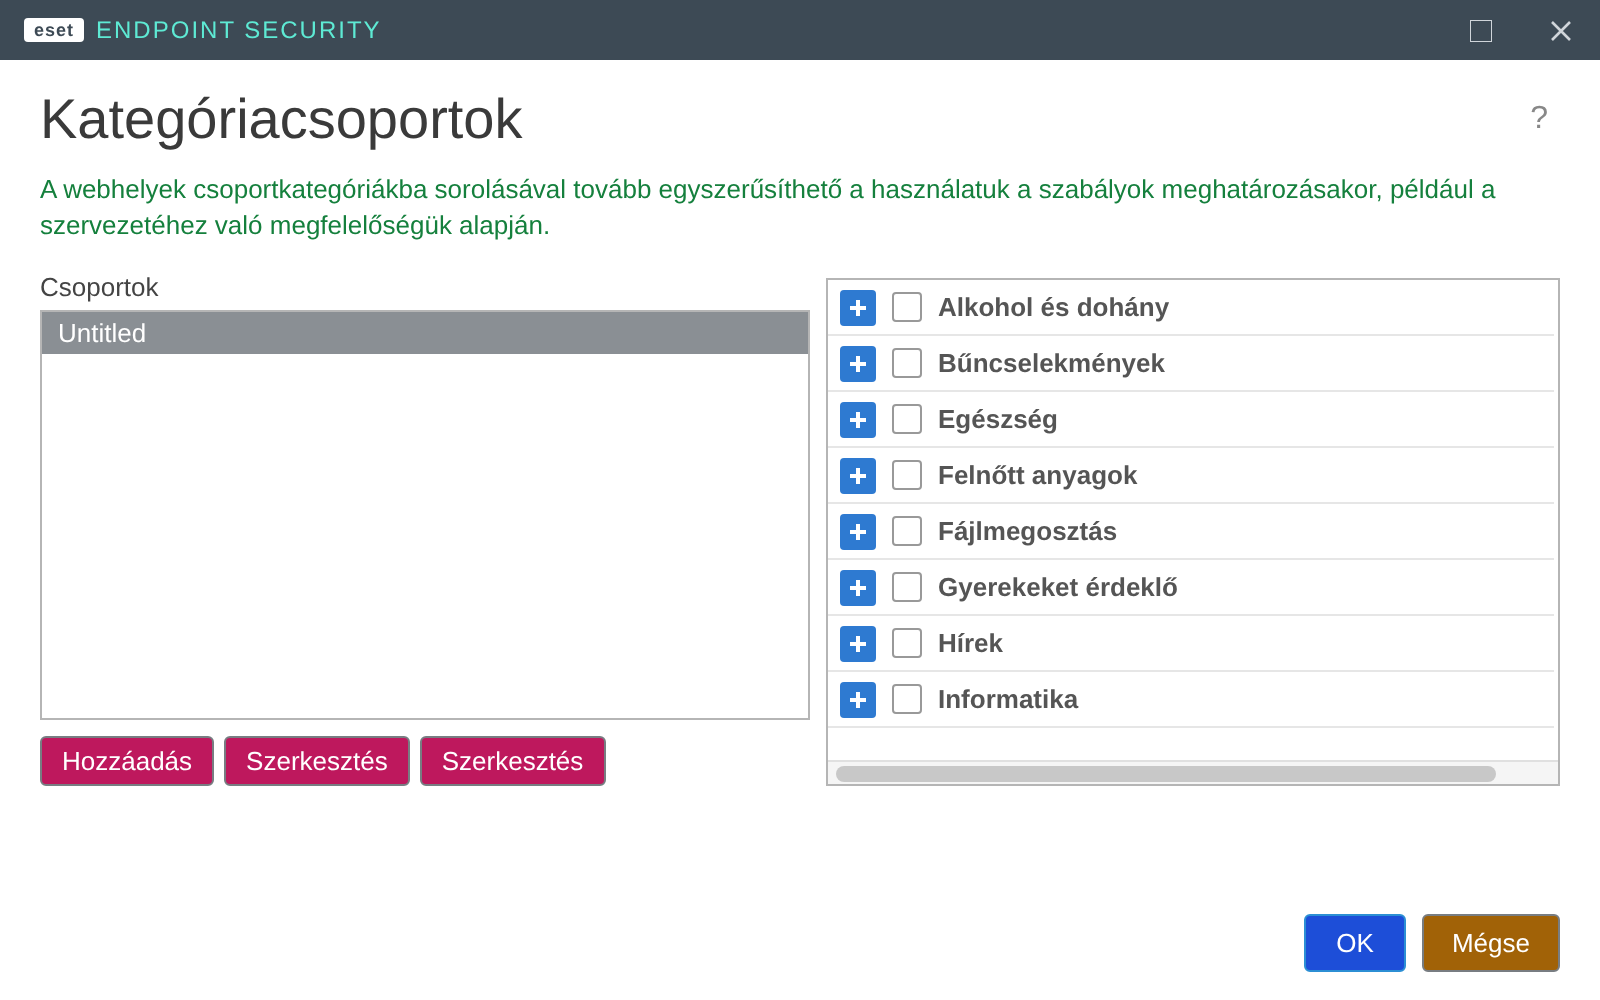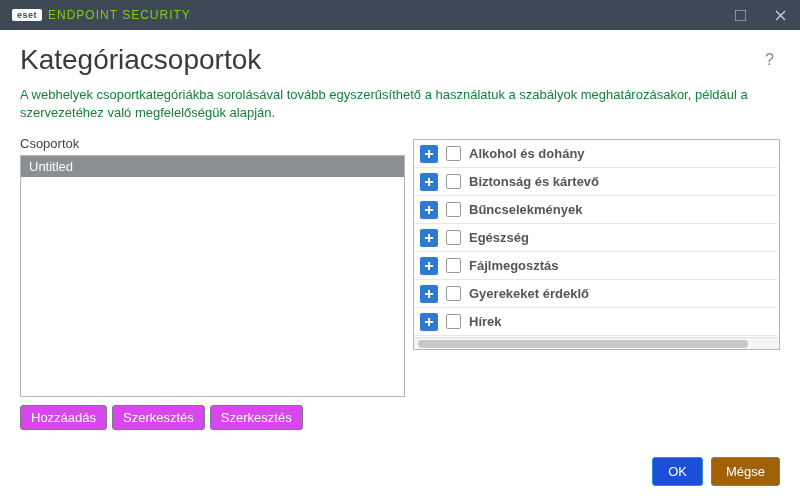--- a/index.html
+++ b/index.html
@@ -1,42 +1,42 @@
 <!DOCTYPE html>
 <html><head>
 <meta charset="utf-8">
 <style>
   * { box-sizing: border-box; margin: 0; padding: 0; }
   html, body { width: 800px; height: 500px; font-family: "Segoe UI", Arial, sans-serif; background: #fff; overflow: hidden; }
   
   .titlebar { height: 30px; background: #3d4a55; display: flex; align-items: center; justify-content: space-between; padding: 0 0 0 12px; }
   .titlebar-left { display: flex; align-items: center; gap: 6px; }
   .brand-badge { background: #fff; color: #3d4a55; font-size: 9px; font-weight: bold; padding: 1px 5px; border-radius: 2px; letter-spacing: 0.5px; }
-  .brand-text { color: #84cc16; font-size: 12px; letter-spacing: 1px; font-weight: 300; }
+  .brand-text { color: #5eead4; font-size: 12px; letter-spacing: 1px; font-weight: 300; }
   .titlebar-right { display: flex; }
   .win-btn { width: 40px; height: 30px; display: flex; align-items: center; justify-content: center; color: #d0d5da; cursor: pointer; }
   .win-btn svg { width: 11px; height: 11px; }
   
   .content { padding: 14px 20px 0 20px; position: relative; }
   .page-title-row { display: flex; justify-content: space-between; align-items: center; }
   .page-title { font-size: 28px; font-weight: 400; color: #3a3a3a; }
   .help-q { color: #888; font-size: 16px; cursor: pointer; padding: 2px 6px; }
   .description { font-size: 13px; color: #15803d; margin-top: 10px; line-height: 1.4; }
   
   .main-area { display: flex; gap: 8px; margin-top: 14px; padding: 0 20px; }
   .left-col { flex: 0 0 385px; display: flex; flex-direction: column; }
   .col-label { font-size: 13px; color: #444; margin-bottom: 4px; }
-  .groups-list { border: 1px solid #b5b5b5; height: 242px; background: #fff; overflow: auto; }
+  .groups-list { border: 1px solid #b5b5b5; height: 205px; background: #fff; overflow: auto; }
   .group-item { padding: 3px 8px; font-size: 13px; cursor: pointer; }
   .group-item.selected { background: #8a8f94; color: #fff; }
   .left-buttons { margin-top: 8px; display: flex; gap: 5px; }
-  .gray-btn { background: #d946ef; color: #fff; border: 1px solid #787d82; border-radius: 3px; font-size: 13px; padding: 4px 10px; cursor: pointer; }
+  .gray-btn { background: #be185d; color: #fff; border: 1px solid #787d82; border-radius: 3px; font-size: 13px; padding: 4px 10px; cursor: pointer; }
   
   .right-col { flex: 1; margin-top: 3px; }
-  .cat-box { border: 1px solid #b5b5b5; height: 211px; display: flex; flex-direction: column; position: relative; }
+  .cat-box { border: 1px solid #b5b5b5; height: 254px; display: flex; flex-direction: column; position: relative; }
   .cat-scroll { flex: 1; overflow-y: scroll; padding-right: 2px; }
   .cat-row { display: flex; align-items: center; border-bottom: 1px solid #e6e6e6; height: 28px; padding: 0 6px; gap: 8px; }
   .expander { width: 18px; height: 18px; background: #2e7ad1; display: flex; align-items: center; justify-content: center; border-radius: 2px; cursor: pointer; flex-shrink: 0; }
   .expander svg { width: 10px; height: 10px; }
   .cat-check { width: 15px; height: 15px; border: 1px solid #999; border-radius: 2px; background: #fff; cursor: pointer; flex-shrink: 0; }
   .cat-label { font-size: 13px; font-weight: 600; color: #555; }
   .hscroll { height: 12px; border-top: 1px solid #e0e0e0; background: #f5f5f5; position: relative; }
   .hscroll-thumb { position: absolute; left: 4px; top: 2px; width: 330px; height: 8px; background: #c8c8c8; border-radius: 4px; }
   
   .cat-scroll::-webkit-scrollbar { width: 12px; }
@@ -101,39 +101,39 @@
             <div class="cat-check"></div>
             <div class="cat-label">Alkohol és dohány</div>
           </div>
           <div class="cat-row">
             <div class="expander">
               <svg viewBox="0 0 10 10">
                 <path d="M5 1 L5 9 M1 5 L9 5" stroke="#fff" stroke-width="2" fill="none"></path>
               </svg>
             </div>
             <div class="cat-check"></div>
-            <div class="cat-label">Biztonság és kártevő</div>
-          </div>
-          <div class="cat-row">
-            <div class="expander">
-              <svg viewBox="0 0 10 10">
-                <path d="M5 1 L5 9 M1 5 L9 5" stroke="#fff" stroke-width="2" fill="none"></path>
-              </svg>
-            </div>
-            <div class="cat-check"></div>
             <div class="cat-label">Bűncselekmények</div>
           </div>
           <div class="cat-row">
             <div class="expander">
               <svg viewBox="0 0 10 10">
                 <path d="M5 1 L5 9 M1 5 L9 5" stroke="#fff" stroke-width="2" fill="none"></path>
               </svg>
             </div>
             <div class="cat-check"></div>
             <div class="cat-label">Egészség</div>
+          </div>
+          <div class="cat-row">
+            <div class="expander">
+              <svg viewBox="0 0 10 10">
+                <path d="M5 1 L5 9 M1 5 L9 5" stroke="#fff" stroke-width="2" fill="none"></path>
+              </svg>
+            </div>
+            <div class="cat-check"></div>
+            <div class="cat-label">Felnőtt anyagok</div>
           </div>
           <div class="cat-row">
             <div class="expander">
               <svg viewBox="0 0 10 10">
                 <path d="M5 1 L5 9 M1 5 L9 5" stroke="#fff" stroke-width="2" fill="none"></path>
               </svg>
             </div>
             <div class="cat-check"></div>
             <div class="cat-label">Fájlmegosztás</div>
           </div>

